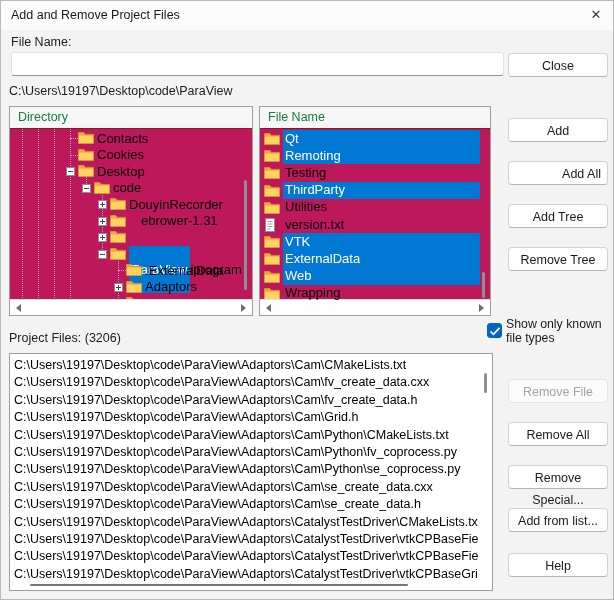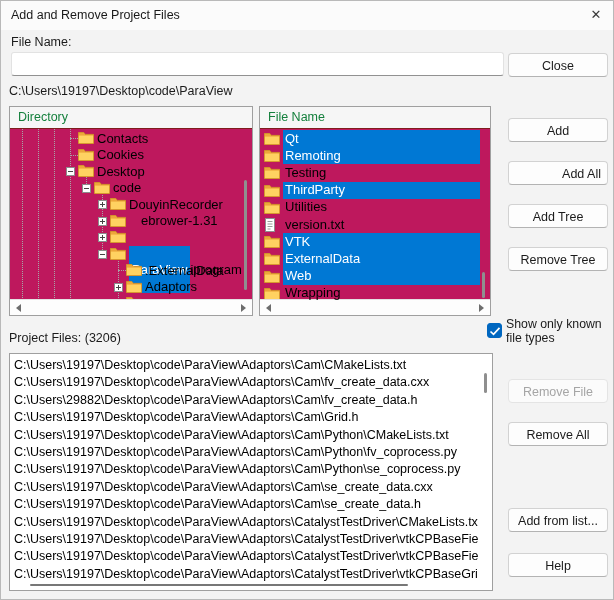--- a/index.html
+++ b/index.html
@@ -244,35 +244,36 @@
   </span>
   <span class="chklabel">Show only known file types</span>
 
   <span class="lbl" style="left:8px;top:330px;">Project Files: (3206)</span>
 
   <div class="projlist">
     <div class="vthumb" style="right:5px;top:19px;height:20px;"></div>
     <div class="hthumb" style="left:20px;width:378px;bottom:4px;"></div>
   <div class="prow" style="top: 3px;">C:\Users\19197\Desktop\code\ParaView\Adaptors\Cam\CMakeLists.txt</div>
       <div class="prow" style="top: 20.4px;">C:\Users\19197\Desktop\code\ParaView\Adaptors\Cam\fv_create_data.cxx</div>
-      <div class="prow" style="top: 37.8px;">C:\Users\29882\Desktop\code\ParaView\Adaptors\Cam\fv_create_data.h</div>
+      <div class="prow" style="top: 37.8px;">C:\Users\19197\Desktop\code\ParaView\Adaptors\Cam\fv_create_data.h</div>
       <div class="prow" style="top: 55.2px;">C:\Users\19197\Desktop\code\ParaView\Adaptors\Cam\Grid.h</div>
       <div class="prow" style="top: 72.6px;">C:\Users\19197\Desktop\code\ParaView\Adaptors\Cam\Python\CMakeLists.txt</div>
       <div class="prow" style="top: 90px;">C:\Users\19197\Desktop\code\ParaView\Adaptors\Cam\Python\fv_coprocess.py</div>
       <div class="prow" style="top: 107.4px;">C:\Users\19197\Desktop\code\ParaView\Adaptors\Cam\Python\se_coprocess.py</div>
       <div class="prow" style="top: 124.8px;">C:\Users\19197\Desktop\code\ParaView\Adaptors\Cam\se_create_data.cxx</div>
       <div class="prow" style="top: 142.2px;">C:\Users\19197\Desktop\code\ParaView\Adaptors\Cam\se_create_data.h</div>
       <div class="prow" style="top: 159.6px;">C:\Users\19197\Desktop\code\ParaView\Adaptors\CatalystTestDriver\CMakeLists.txt</div>
       <div class="prow" style="top: 177px;">C:\Users\19197\Desktop\code\ParaView\Adaptors\CatalystTestDriver\vtkCPBaseField</div>
       <div class="prow" style="top: 194.4px;">C:\Users\19197\Desktop\code\ParaView\Adaptors\CatalystTestDriver\vtkCPBaseField</div>
       <div class="prow" style="top: 211.8px;">C:\Users\19197\Desktop\code\ParaView\Adaptors\CatalystTestDriver\vtkCPBaseGridB</div>
     </div>
 
   <button class="btn" style="top:52px;">Close</button>
   <button class="btn" style="top:117px;">Add</button>
   <button class="btn" style="top:160px;text-align:right;">Add All</button>
   <button class="btn" style="top:203px;">Add Tree</button>
   <button class="btn" style="top:246px;">Remove Tree</button>
   <button class="btn" style="top:421px;">Remove All</button>
   <button class="btn disabled" style="top:378px;" disabled="">Remove File</button>
+  <button class="btn" style="top:464px;">Remove Special...</button>
   <button class="btn" style="top:507px;">Add from list...</button>
   <button class="btn" style="top:552px;">Help</button>
 </div>
 
 </body></html>

